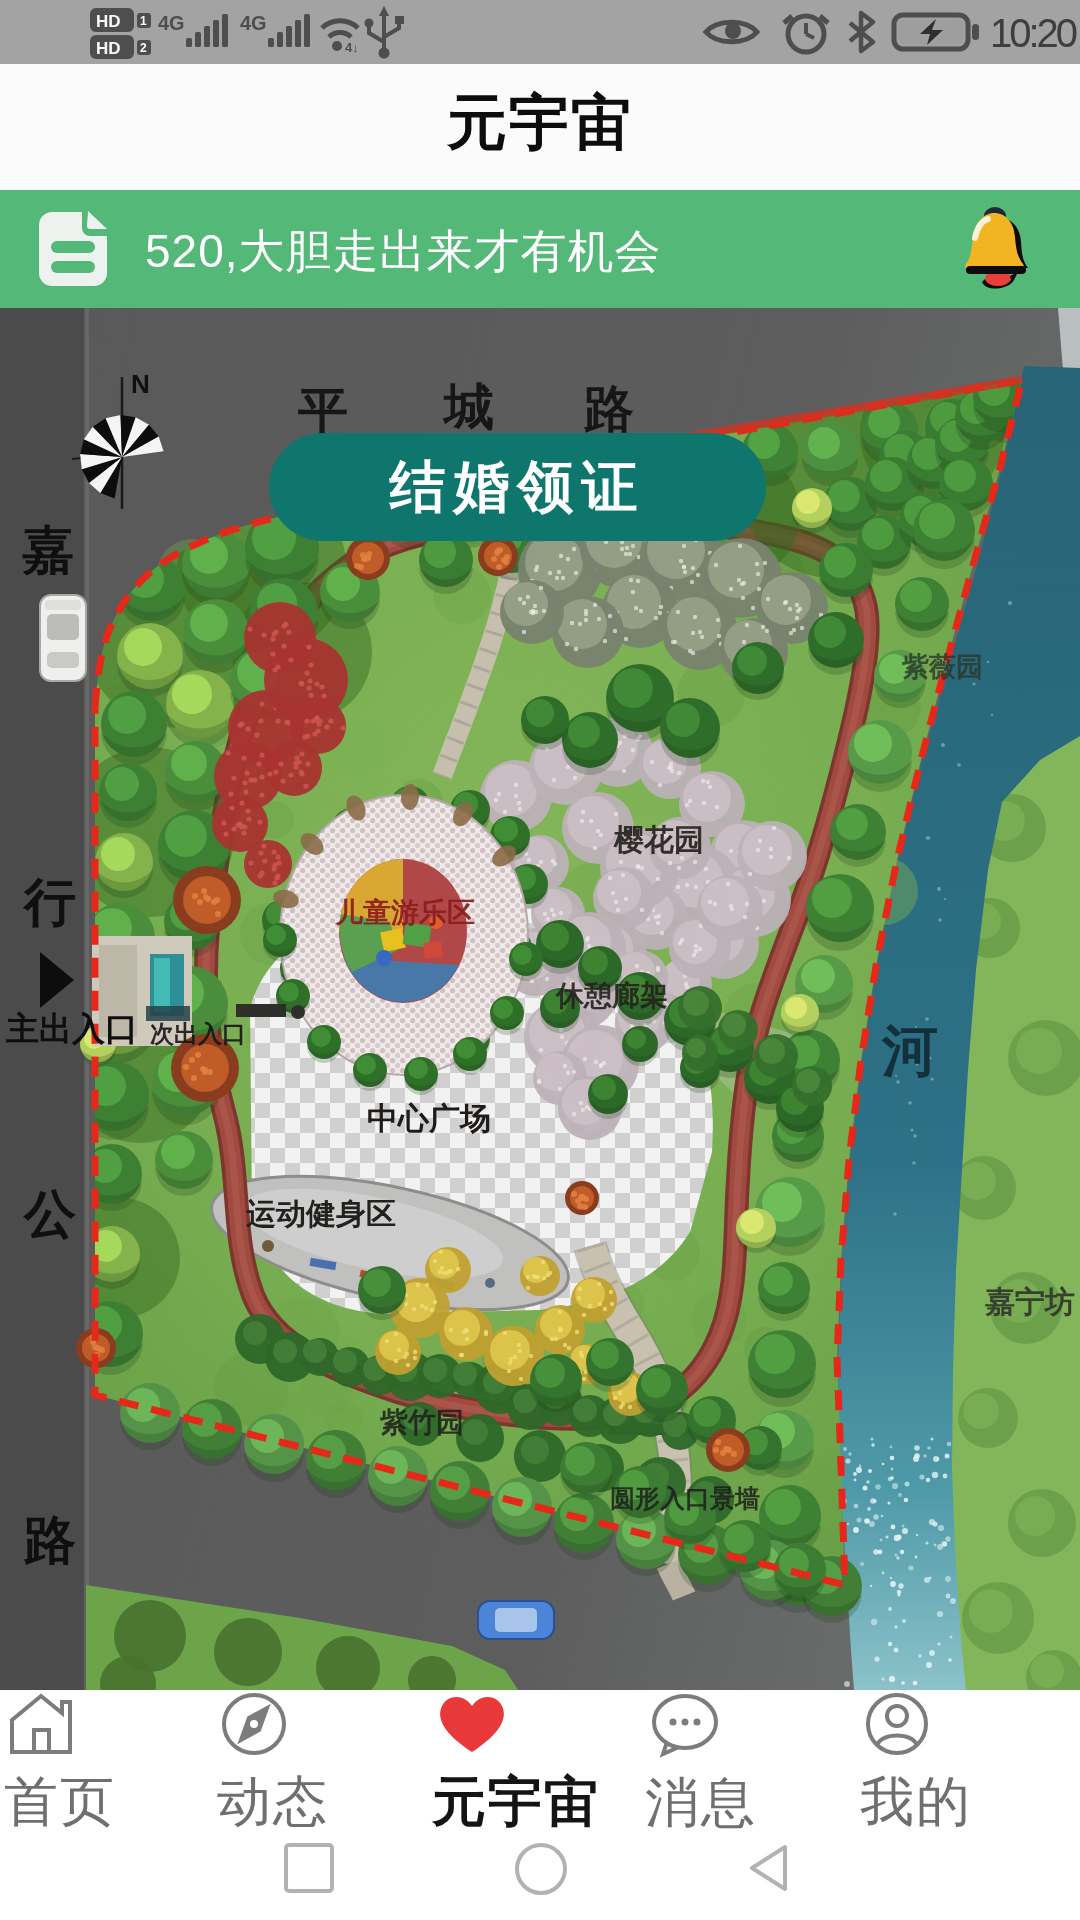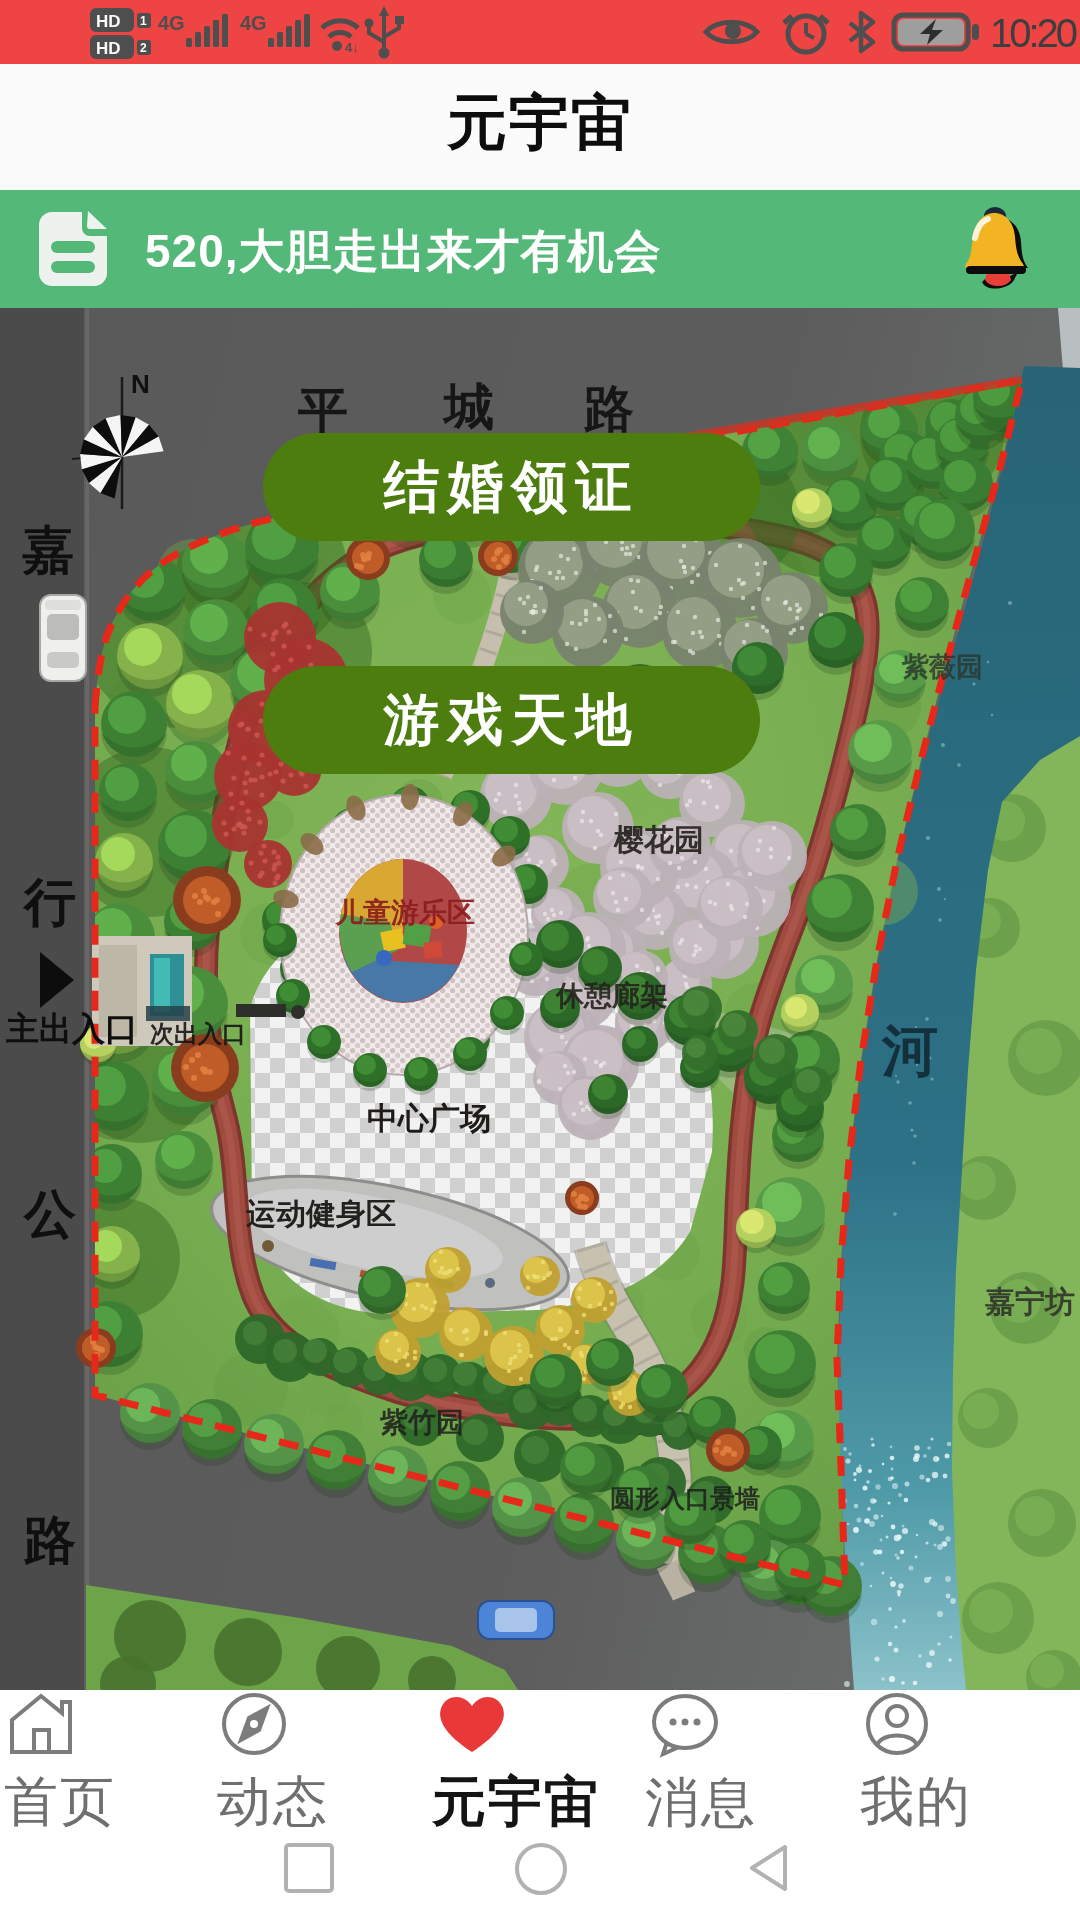--- a/index.html
+++ b/index.html
@@ -1,22 +1,22 @@
 <!DOCTYPE html>
 <html><head>
 <meta charset="utf-8">
 <style>
 html,body{margin:0;padding:0;width:1080px;height:1920px;font-family:"Liberation Sans",sans-serif;background:#ffffff;overflow:hidden;}
-.statusbar{position:absolute;left:0;top:0;width:1080px;height:64px;background:#ef4444;text-align:center;}
+.statusbar{position:absolute;left:0;top:0;width:1080px;height:64px;background:#a3a3a3;text-align:center;}
 .apptitle{position:absolute;left:0;top:64px;width:1080px;height:126px;background:#fbfbfb;text-align:center;}
 .apptitle span{font-size:60px;color:#0d0d0d;letter-spacing:2px;line-height:118px;font-weight:600;}
 .banner{position:absolute;left:0;top:190px;width:1080px;height:118px;background:#53b878;}
-.banner .btxt{position:absolute;left:145px;top:28px;font-size:46px;color:#ffffff;font-weight:bold;letter-spacing:1px;}
+.banner .btxt{position:absolute;left:145px;top:28px;font-size:46px;color:#ffffff;font-weight:normal;letter-spacing:1px;}
 .mapwrap{position:absolute;left:0;top:308px;width:1080px;height:1382px;}
-.redbtn{position:absolute;left:263px;width:497px;height:108px;background:#4d7c0f;border-radius:54px;color:#ffffff;font-size:56px;font-weight:bold;text-align:center;line-height:108px;letter-spacing:8px;}
+.redbtn{position:absolute;left:269px;width:497px;height:108px;background:#0f766e;border-radius:54px;color:#ffffff;font-size:56px;font-weight:bold;text-align:center;line-height:108px;letter-spacing:8px;}
 .navbar{position:absolute;left:0;top:1690px;width:1080px;height:230px;background:#ffffff;}
 .navitem{position:absolute;top:0px;width:216px;text-align:left;}
 .navitem .lbl{display:block;margin-top:4px;font-size:54px;color:#6f6f6f;letter-spacing:2px;}
 .navitem .sel{color:#141414;font-weight:600;}
 </style>
 </head>
 <body>
 
 <div class="statusbar">
 <svg width="1080" height="64" viewBox="0 0 1080 64" xmlns="http://www.w3.org/2000/svg">
@@ -1710,21 +1710,20 @@
 
 <g transform="translate(516,1312)">
         <rect x="-38" y="-19" width="76" height="38" rx="12" fill="#4c84d8" stroke="#2a4f92" stroke-width="2"></rect>
         <rect x="-21" y="-12" width="42" height="24" rx="5" fill="#a8c4ea"></rect>
       </g>
     </svg>
 
 
 <div class="redbtn" style="top:125px;">结婚领证</div>
 
-<div class="redbtn" style="top:358px;">游戏天地</div>
 
 </div>
 
 <div class="navbar">
 
 <div class="navitem" style="left:4px;">
 <svg width="74" height="68" viewBox="0 0 74 68">
         <g fill="none" stroke="#7c7c7c" stroke-width="4">
           <path d="M 8,30 L 37,6 L 58,23 L 58,12 L 66,12 L 66,30 L 66,62 L 8,62 Z"></path>
           <rect x="30" y="40" width="15" height="22"></rect>

